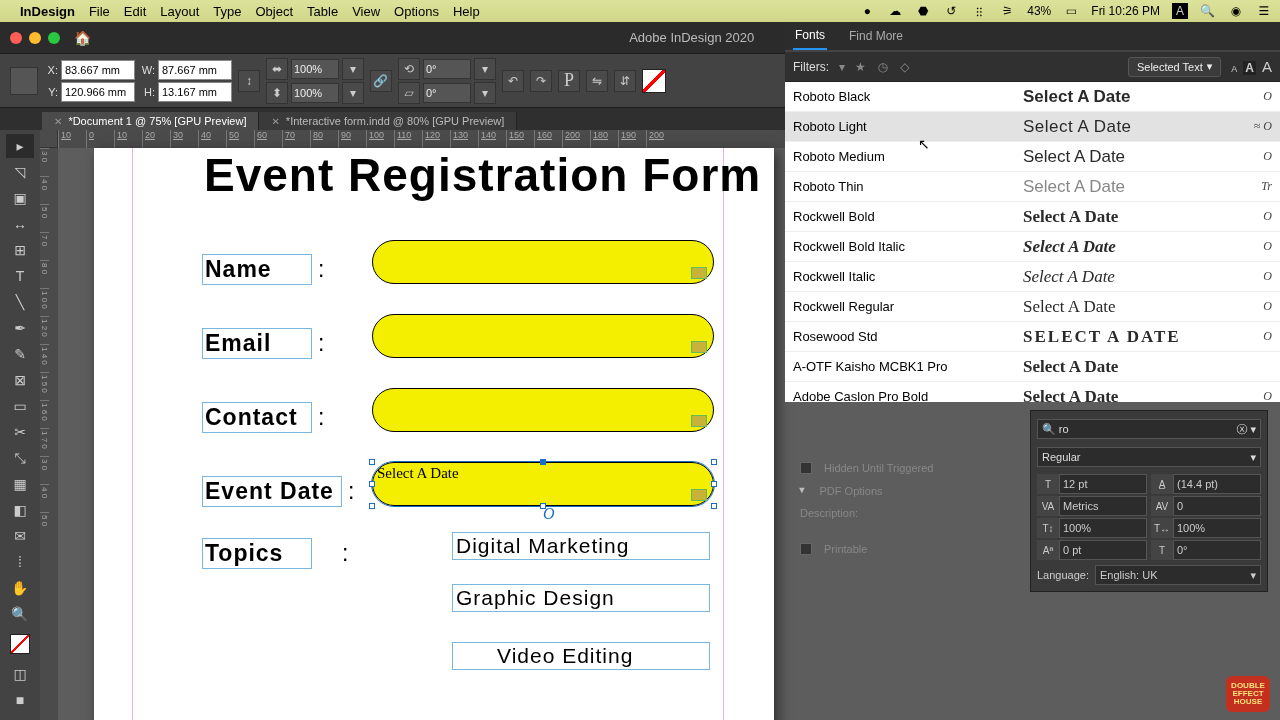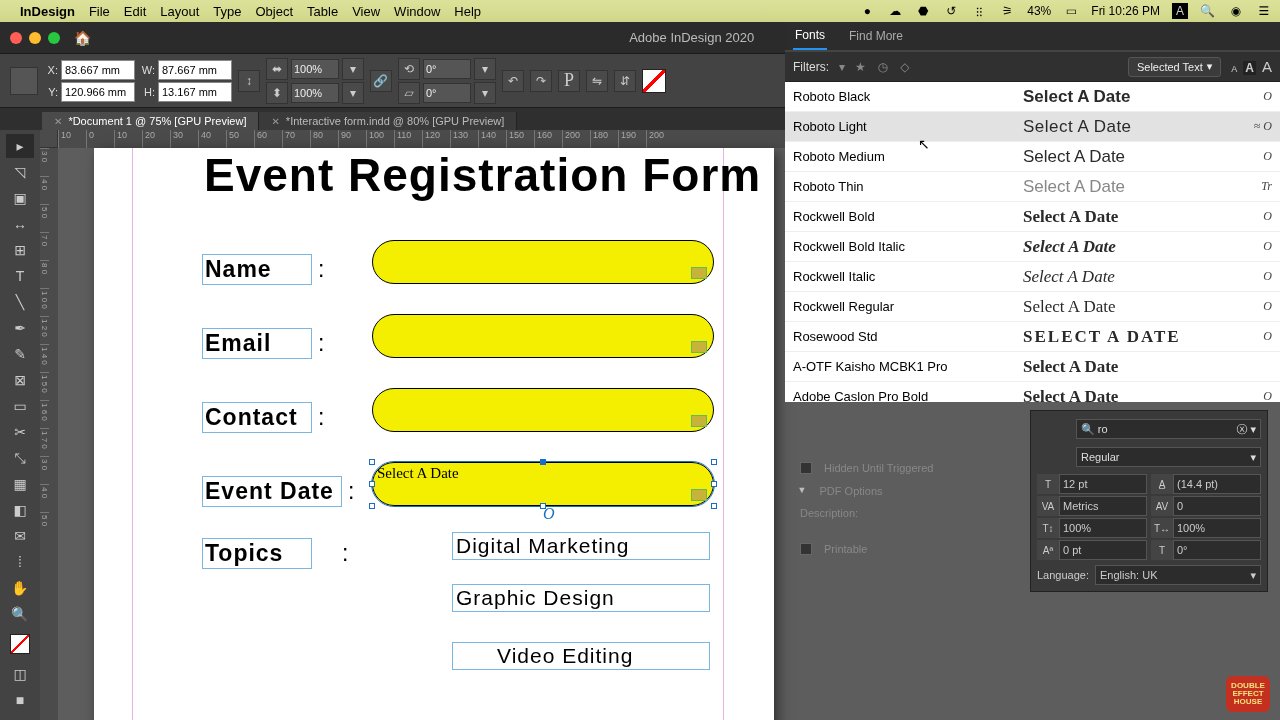--- a/index.html
+++ b/index.html
@@ -42,21 +42,21 @@
 
 .main-row { position: absolute; top: 130px; left: 0; right: 0; bottom: 0; display: flex; }
 
 
 .toolbox { width: 40px; background: #434343; display: flex; flex-direction: column; align-items: center; padding-top: 4px; }
 .tool { width: 28px; height: 24px; margin-bottom: 2px; display: flex; align-items: center; justify-content: center; color: #ccc; font-size: 14px; cursor: default; }
 .tool.sel { background: #2b2b2b; }
 
 
 .canvas-wrap { flex: 1; position: relative; background: #5d5d5d; }
-.ruler-h { position: absolute; top: 0; left: 18px; right: 8px; height: 18px; background: #4b4b4b; color: #aaa; font-size: 9px; display: flex; overflow: hidden; }
+.ruler-h { position: absolute; top: 0; left: 18px; right: 8px; height: 18px; background: #4b4b4b; color: #aaa; font-size: 9px; display: flex; overflow: hidden; text-decoration: underline; }
 .ruler-h .tick { width: 28px; border-left: 1px solid #777; padding-left: 2px; }
 .ruler-v { position: absolute; top: 18px; left: 0; width: 18px; bottom: 0; background: #4b4b4b; color: #aaa; font-size: 8px; }
 .ruler-v .vtick { height: 28px; border-top: 1px solid #777; writing-mode: vertical-rl; padding-top: 2px; }
 .ruler-corner { position: absolute; top: 0; left: 0; width: 18px; height: 18px; background: #4b4b4b; border-right: 1px solid #333; border-bottom: 1px solid #333; }
 
 .page { position: absolute; top: 18px; left: 54px; width: 680px; height: 590px; background: #fff; box-shadow: 4px 4px 12px rgba(0,0,0,.5); }
 .margin-guide { position: absolute; top: 0; left: 38px; width: 1px; height: 100%; background: #e6b4e6; }
 .margin-guide.r { left: auto; right: 50px; }
 
 .page-title { position: absolute; top: 0; left: 110px; font-family: Impact, 'Arial Black', sans-serif; font-size: 46px; letter-spacing: 1px; font-weight: 900; color: #000; }
@@ -94,21 +94,21 @@
 .font-list { background: #fff; color: #000; max-height: 320px; overflow: hidden; }
 .font-item { display: flex; align-items: center; height: 30px; padding: 0 8px; border-bottom: 1px solid #eee; cursor: default; }
 .font-item.hover { background: #e2e2e2; }
 .font-name { width: 230px; font-size: 13px; }
 .font-sample { flex: 1; font-size: 17px; color: #2a2a2a; }
 .font-glyph { width: 20px; text-align: right; font-style: italic; color: #444; font-family: 'Times New Roman', serif; }
 
 
 .char-panel { position: absolute; top: 410px; right: 12px; width: 238px; background: #3a3a3a; border: 1px solid #222; padding: 6px; font-size: 11px; color: #ccc; z-index: 5; }
 .char-field { display: flex; align-items: center; height: 24px; gap: 4px; margin-bottom: 4px; }
-.char-field .sel { flex: 1; height: 20px; background: #2c2c2c; border: 1px solid #555; color: #ddd; padding: 0 4px; display: flex; align-items: center; justify-content: space-between; margin-left: 39px; }
+.char-field .sel { flex: 1; height: 20px; background: #2c2c2c; border: 1px solid #555; color: #ddd; padding: 0 4px; display: flex; align-items: center; justify-content: space-between; }
 .char-field .sel.search { background: #2c2c2c; }
 .char-row2 { display: flex; gap: 4px; }
 .char-mini { flex: 1; display: flex; align-items: center; height: 22px; }
 .char-mini .ic { width: 22px; height: 20px; background: #444; display: flex; align-items: center; justify-content: center; font-size: 10px; }
 .char-mini .val { flex: 1; height: 20px; background: #2c2c2c; border: 1px solid #555; padding: 0 3px; display: flex; align-items: center; font-size: 11px; }
 .char-lang { display: flex; align-items: center; gap: 6px; margin-top: 4px; }
 .char-lang .sel { flex: 1; height: 20px; background: #2c2c2c; border: 1px solid #555; padding: 0 4px; display: flex; align-items: center; justify-content: space-between; }
 
 
 .interact-panel { position: absolute; top: 462px; right: 262px; width: 218px; color: #888; font-size: 11px; z-index: 4; }
@@ -125,21 +125,21 @@
 <div class="mac-menubar">
   <span class="apple"></span>
   <span class="app-name">InDesign</span>
   <span class="menu-item">File</span>
   <span class="menu-item">Edit</span>
   <span class="menu-item">Layout</span>
   <span class="menu-item">Type</span>
   <span class="menu-item">Object</span>
   <span class="menu-item">Table</span>
   <span class="menu-item">View</span>
-  <span class="menu-item">Window</span>
+  <span class="menu-item">Options</span>
   <span class="menu-item">Help</span>
   <div class="right">
     <span class="icon">●</span>
     <span class="icon">☁</span>
     <span class="icon">⬣</span>
     <span class="icon">↺</span>
     <span class="icon">⁝⁝</span>
     <span class="icon">⚞</span>
     <span>43%</span>
     <span class="icon">▭</span>

